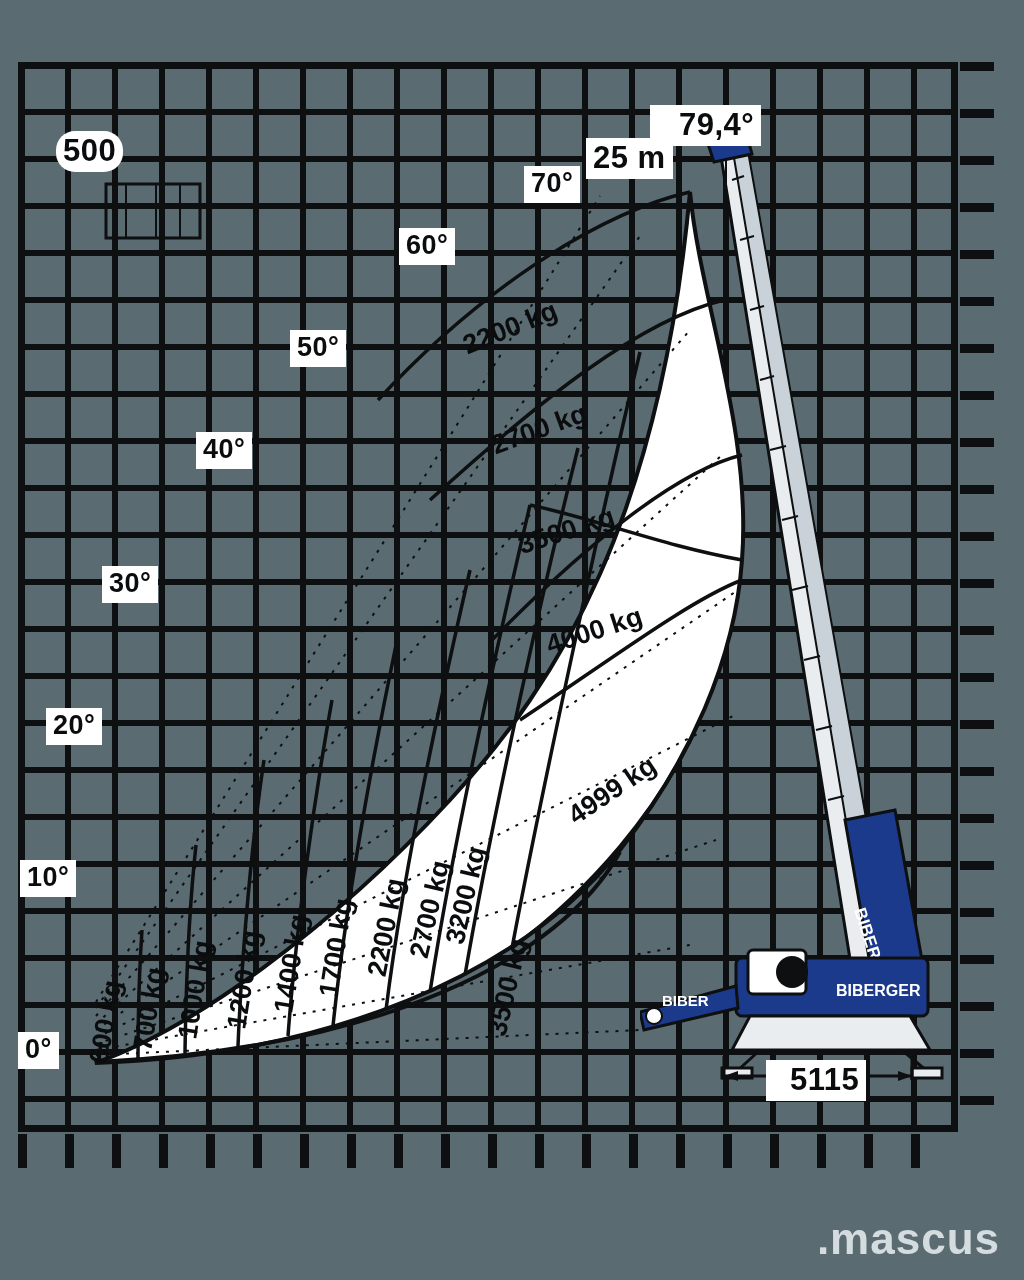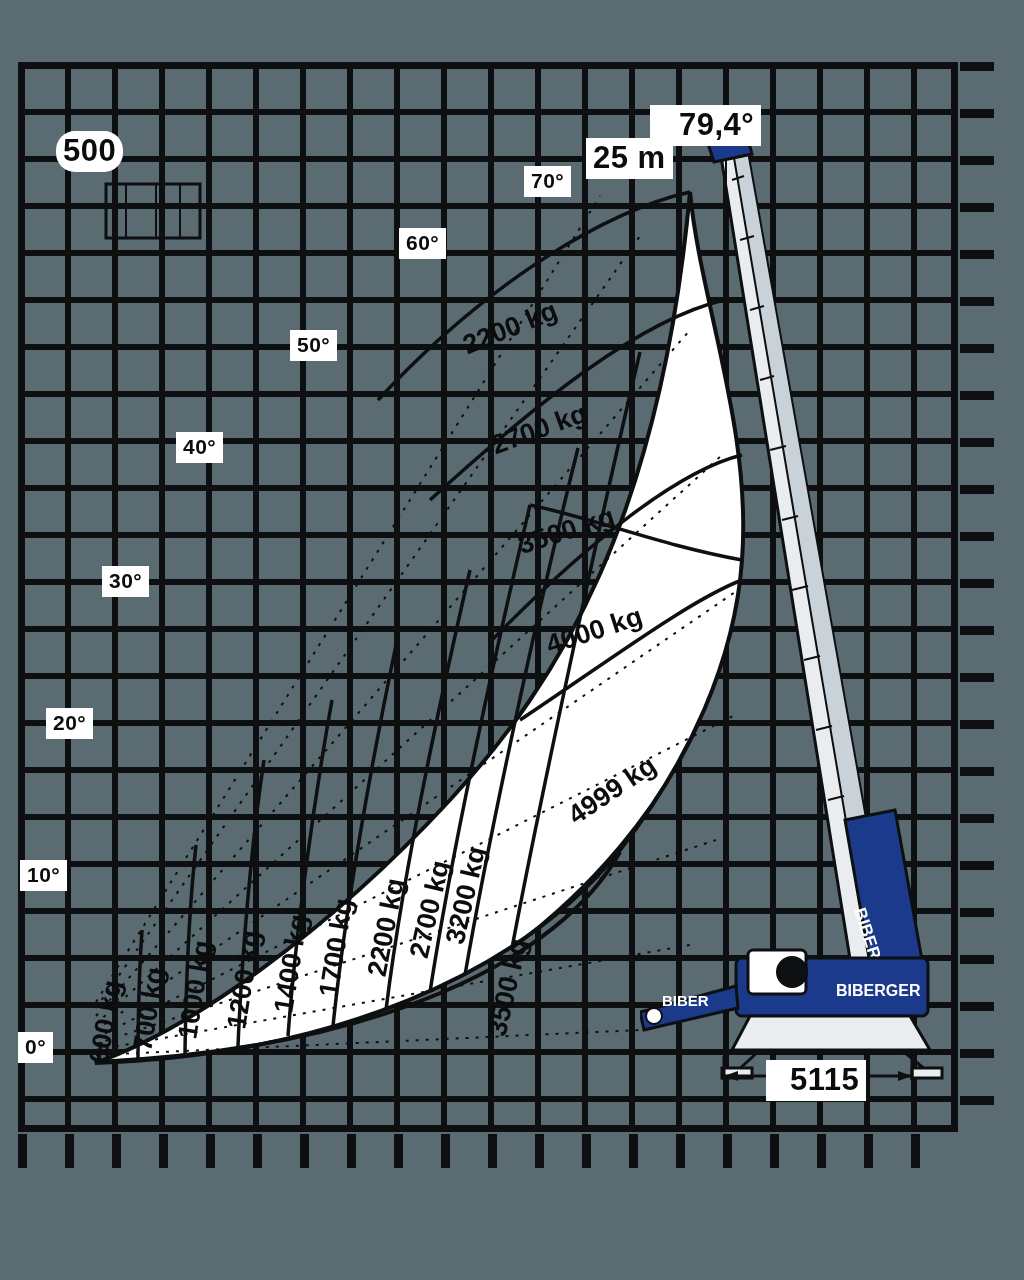--- a/index.html
+++ b/index.html
@@ -46,21 +46,21 @@
   .lab{
     position:absolute;
     background:#ffffff;
     color:#0a0c0d;
     font-weight:700;
     line-height:1;
     padding:4px 7px 6px 7px;
     white-space:nowrap;
     letter-spacing:0.5px;
   }
-  .ang{font-size:21px;}
+  .ang{font-size:27px;}
   .big{font-size:31px;}
   .kg-rot{
     position:absolute;
     color:#0a0c0d;
     font-weight:700;
     font-size:27px;
     white-space:nowrap;
     transform-origin:left bottom;
   }
   .watermark{
@@ -217,21 +217,21 @@
     <polygon points="6,26 20,21 20,31" fill="#0d0f10"></polygon>
     <polygon points="194,26 180,21 180,31" fill="#0d0f10"></polygon>
   </svg>
 
   <div class="lab big" style="left:56px;top:131px;border-radius:19px;">500</div>
   <div class="lab big" style="left:650px;top:105px;padding-left:29px;">79,4°</div>
   <div class="lab big" style="left:586px;top:138px;">25 m</div>
   <div class="lab ang" style="left:524px;top:166px;">70°</div>
   <div class="lab ang" style="left:399px;top:228px;">60°</div>
   <div class="lab ang" style="left:290px;top:330px;">50°</div>
-  <div class="lab ang" style="left:176px;top:432px;">40°</div>
+  <div class="lab ang" style="left:196px;top:432px;">40°</div>
   <div class="lab ang" style="left:102px;top:566px;">30°</div>
   <div class="lab ang" style="left:46px;top:708px;">20°</div>
   <div class="lab ang" style="left:20px;top:860px;">10°</div>
   <div class="lab ang" style="left:18px;top:1032px;">0°</div>
   <div class="lab big" style="left:766px;top:1060px;padding-left:24px;">5115</div>
 
   <div class="kg-rot" style="left:114px;top:1035px;transform:rotate(-80deg);">600 kg</div>
   <div class="kg-rot" style="left:158px;top:1022px;transform:rotate(-81deg);">700 kg</div>
   <div class="kg-rot" style="left:203px;top:1010px;transform:rotate(-81deg);">1000 kg</div>
   <div class="kg-rot" style="left:252px;top:1000px;transform:rotate(-81deg);">1200 kg</div>
@@ -248,13 +248,14 @@
   <div class="kg-rot" style="left:552px;top:630px;transform:rotate(-18deg);">4000 kg</div>
   <div class="kg-rot" style="left:580px;top:800px;transform:rotate(-34deg);">4999 kg</div>
 
   <svg style="position:absolute;left:96px;top:176px;width:120px;height:72px;" viewBox="0 0 120 72">
     <rect x="10" y="8" width="94" height="54" fill="none" stroke="#0d0f10" stroke-width="3"></rect>
     <line x1="30" y1="8" x2="30" y2="62" stroke="#0d0f10" stroke-width="2"></line>
     <line x1="60" y1="8" x2="60" y2="62" stroke="#0d0f10" stroke-width="2"></line>
     <line x1="84" y1="8" x2="84" y2="62" stroke="#0d0f10" stroke-width="2"></line>
   </svg>
 
+  <div class="watermark">.mascus</div>
 </div>
 
 </body></html>

